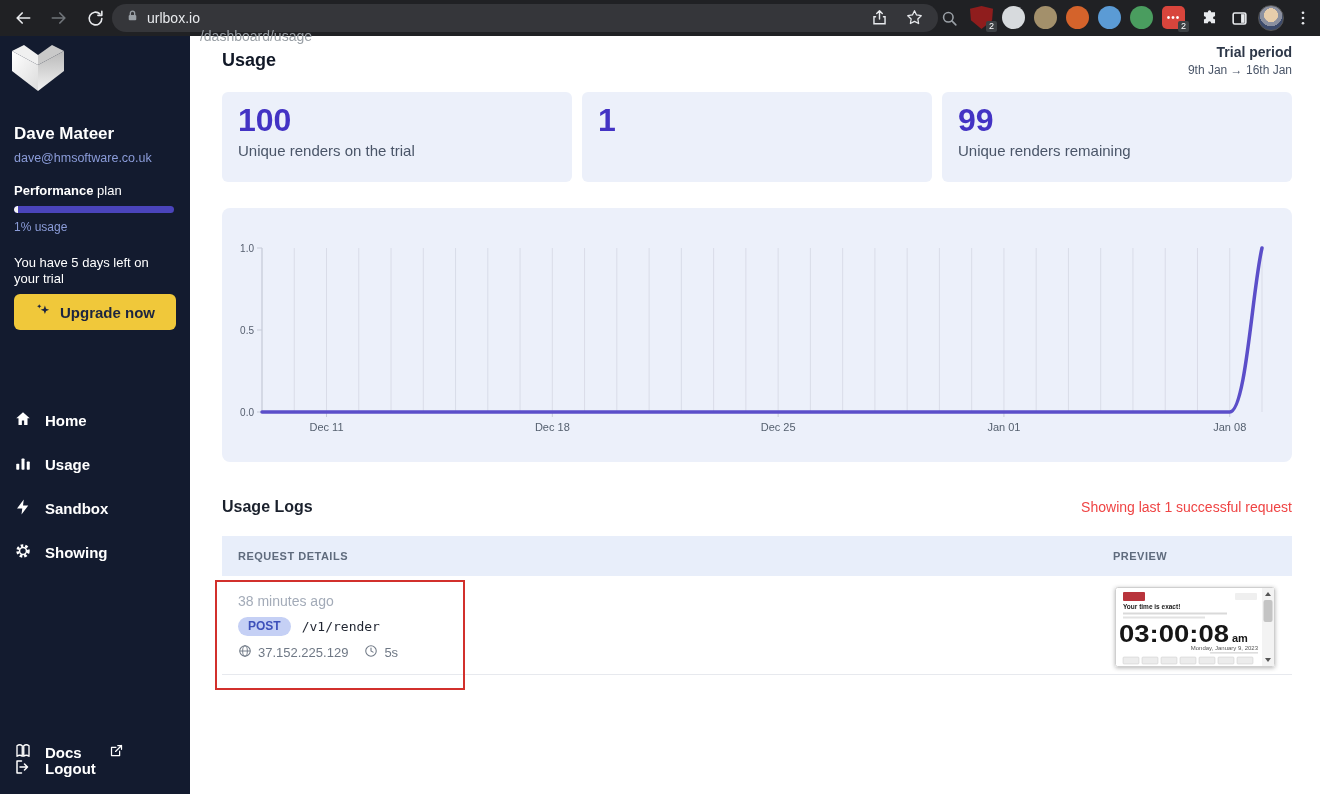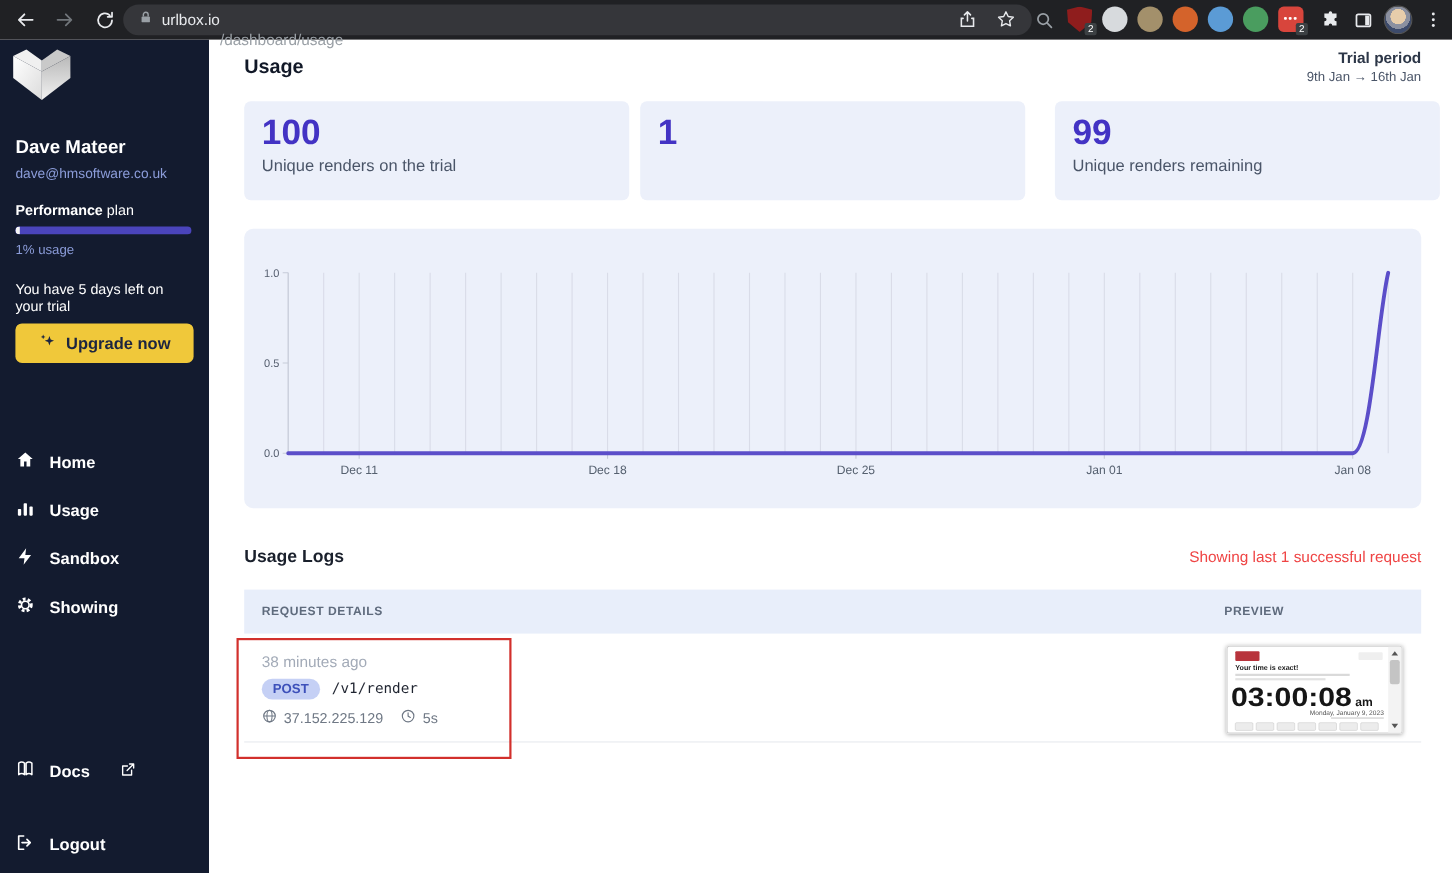--- a/index.html
+++ b/index.html
@@ -262,21 +262,21 @@
     <span>Sandbox</span>
   </div>
   <div class="nav-item" style="top:504px">
     <span><svg width="18" height="18" viewBox="0 0 24 24">
           <circle cx="12" cy="12" r="7.2" fill="none" stroke="#fff" stroke-width="3.6" stroke-dasharray="3.4 2.6"></circle>
           <circle cx="12" cy="12" r="4.6" fill="none" stroke="#fff" stroke-width="2"></circle>
         </svg></span>
     <span>Showing</span>
   </div>
 
-  <div class="nav-item" style="top:653px">
+  <div class="nav-item" style="top:704px">
     <span><svg width="18" height="18" viewBox="0 0 24 24">
           <path d="M4 5c2.2-1.6 5-1.6 7 0v14c-2-1.6-4.8-1.6-7 0zM20 5c-2.2-1.6-5-1.6-7 0v14c2-1.6 4.8-1.6 7 0z" stroke="#fff" stroke-width="1.8" fill="none" stroke-linejoin="round"></path>
         </svg></span>
     <span>Docs</span>
     <span style="margin-left:14px"><svg width="15" height="15" viewBox="0 0 24 24">
           <path d="M14 4h6v6M20 4l-9.5 9.5M17 13v7H4V7h7" stroke="#fff" stroke-width="2" fill="none" stroke-linecap="round" stroke-linejoin="round"></path>
         </svg></span>
   </div>
   <div class="nav-item" style="top:720px">
     <span><svg width="18" height="18" viewBox="0 0 24 24">
@@ -293,21 +293,21 @@
     <div class="tp-r">9th Jan → 16th Jan</div>
   </div>
 
   <div class="stat-card" style="left:32px">
     <div class="stat-value">100</div>
     <div class="stat-label">Unique renders on the trial</div>
   </div>
   <div class="stat-card" style="left:392px">
     <div class="stat-value">1</div>
   </div>
-  <div class="stat-card" style="left:769px">
+  <div class="stat-card" style="left:752px">
     <div class="stat-value">99</div>
     <div class="stat-label">Unique renders remaining</div>
   </div>
 
   <div class="chart-card">
     <svg id="chart-svg" width="1070" height="254" viewBox="0 0 1070 254">
         <line x1="40" y1="40" x2="40" y2="204" stroke="#d9dce8" stroke-width="1"></line>
         <line x1="72.25806451612902" y1="40" x2="72.25806451612902" y2="204" stroke="#d9dce8" stroke-width="1"></line>
         <line x1="104.51612903225806" y1="40" x2="104.51612903225806" y2="204" stroke="#d9dce8" stroke-width="1"></line>
         <line x1="136.7741935483871" y1="40" x2="136.7741935483871" y2="204" stroke="#d9dce8" stroke-width="1"></line>

